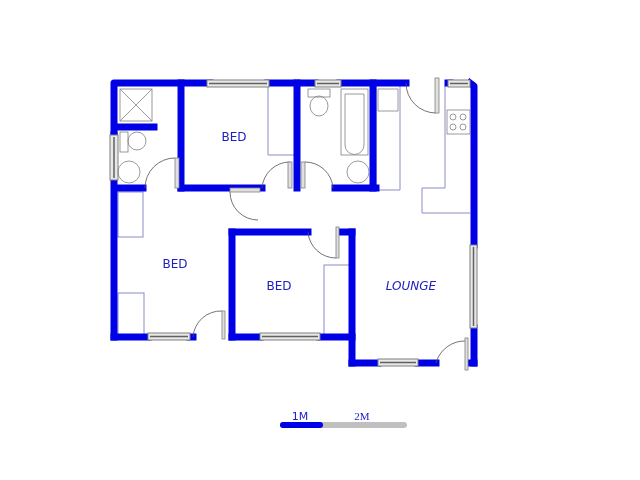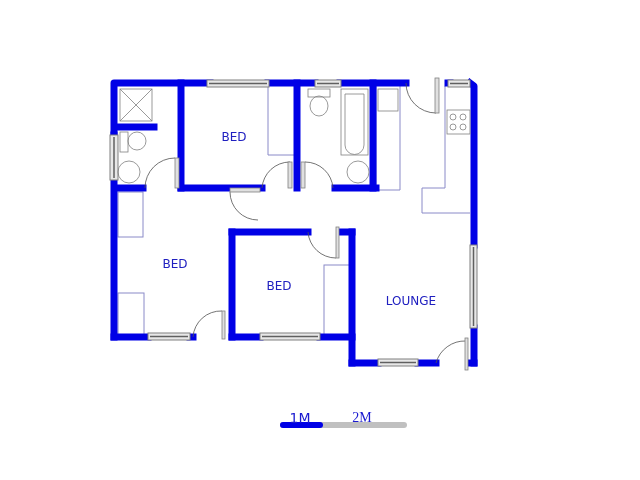--- a/index.html
+++ b/index.html
@@ -1,19 +1,19 @@
 <!DOCTYPE html>
 <html><head>
   <meta charset="utf-8">
   <style>
     html, body { margin: 0; padding: 0; background: #ffffff; }
     body { width: 640px; height: 480px; overflow: hidden; position: relative; font-family: "DejaVu Sans", sans-serif; }
     svg { position: absolute; left: 0; top: 0; }
     .room-label { position: absolute; color: #2020c0; font-size: 12px; font-family: "DejaVu Sans", sans-serif; transform: translate(-50%, -50%); white-space: nowrap; }
-    .scale-label { position: absolute; color: #1a1ad0; font-size: 14px; font-family: "DejaVu Sans", sans-serif; transform: translate(-50%, 0); }
+    .scale-label { position: absolute; color: #1a1ad0; font-size: 11px; font-family: "DejaVu Sans", sans-serif; transform: translate(-50%, 0); }
   </style>
 </head>
 <body>
 
 <svg width="640" height="480" viewBox="0 0 640 480">
 
   <g fill="none" stroke="#8a8ac8" stroke-width="1">
 
     <polyline points="268,86 268,155 295,155"></polyline>
 
@@ -143,16 +143,16 @@
 
   <g stroke-linecap="round" stroke-width="6">
     <line x1="283" y1="425" x2="404" y2="425" stroke="#c0c0c0"></line>
     <line x1="283" y1="425" x2="320" y2="425" stroke="#0000e6"></line>
   </g>
 </svg>
 
 <div class="room-label" style="left:234px; top:137px;">BED</div>
 <div class="room-label" style="left:175px; top:264px;">BED</div>
 <div class="room-label" style="left:279px; top:286px;">BED</div>
-<div class="room-label" style="left:411px; top:301px;">LOUNGE</div>
+<div class="room-label" style="left:411px; top:286px;font-style:italic;">LOUNGE</div>
 
 <div class="scale-label" style="left:300px; top:410px;">1M</div>
 <div class="scale-label" style="left:362px; top:410px;font-family:Liberation Serif, serif;">2M</div>
 
 </body></html>

